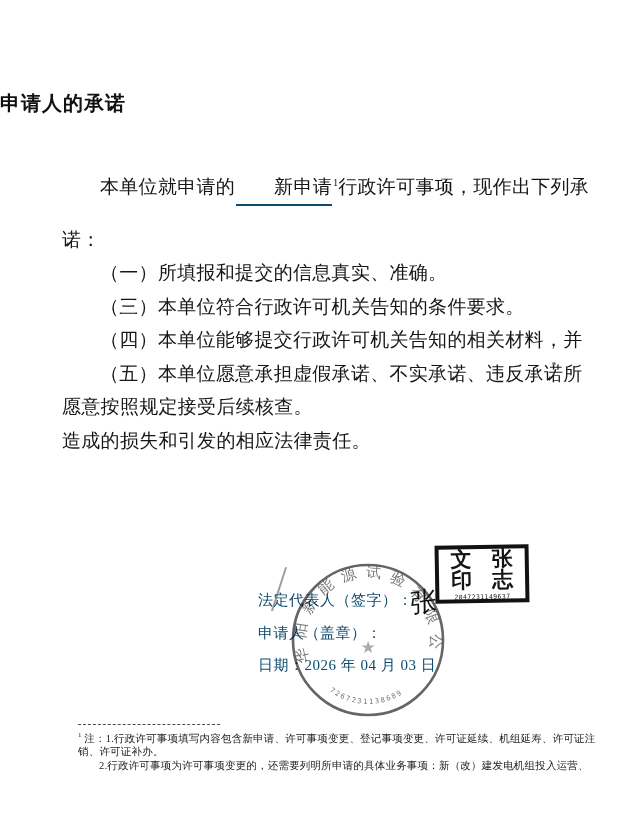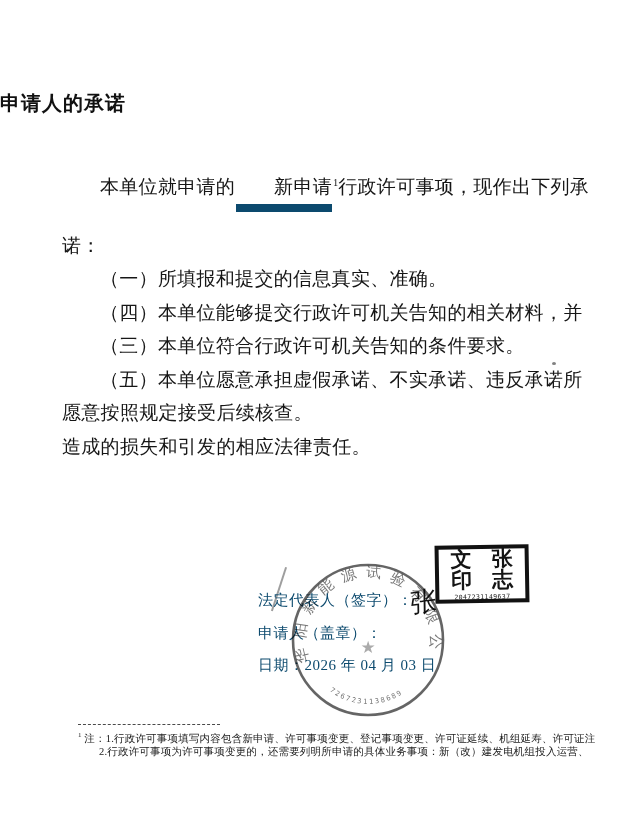--- a/index.html
+++ b/index.html
@@ -23,21 +23,21 @@
   .bodytext{
     position:absolute;left:62px;top:153px;width:524px;
     font-size:19px;line-height:33.5px;letter-spacing:0.3px;
     color:#161616;
   }
   .line{white-space:nowrap;}
   .indent{text-indent:38px;}
   .blank{
     display:inline-block;
     min-width:92px;
-    border-bottom:8px solid #0c4a6e;
+    border-bottom:2px solid #0c4a6e;
     text-align:center;
     margin:17px 1px;
   }
   sup{font-size:0.55em;vertical-align:super;letter-spacing:0;}
   
   .sig{
     position:absolute;left:258px;top:584px;
     font-size:15px;line-height:32.5px;letter-spacing:0.5px;
     color:#0c4a6e;white-space:nowrap;
   }
@@ -99,22 +99,22 @@
 <body>
 
 <div class="page">
 
   <div class="doc-title">申请人的承诺</div>
 
   <div class="bodytext">
     <div class="line indent"><span>本单位就申请的</span><span class="blank"><span>新申请</span></span><sup>1</sup><span>行政许可事项，现作出下列承</span></div>
     <div class="line">诺：</div>
     <div class="line indent">（一）所填报和提交的信息真实、准确。</div>
+    <div class="line indent">（三）本单位符合行政许可机关告知的条件要求。</div>
     <div class="line indent">（四）本单位能够提交行政许可机关告知的相关材料，并</div>
-    <div class="line indent">（三）本单位符合行政许可机关告知的条件要求。</div>
     <div class="line indent">（五）本单位愿意承担虚假承诺、不实承诺、违反承诺所</div>
     <div class="line">愿意按照规定接受后续核查。</div>
     <div class="line">造成的损失和引发的相应法律责任。</div>
   </div>
 
   <div class="artifact-dot"></div>
   <div class="artifact-stroke"></div>
 
   <div class="sig">
     <div class="sig-line"><span>法定代表人（签字）：</span></div>
@@ -145,16 +145,17 @@
       <span>张</span>
       <span>印</span>
       <span>志</span>
     </div>
     <div class="seal-serial">2047231149637</div>
   </div>
 
   <div class="footnote">
     <div class="fn-rule"></div>
     <div class="fn-line"><sup>1</sup> <span>注：1.行政许可事项填写内容包含新申请、许可事项变更、登记事项变更、许可证延续、机组延寿、许可证注</span></div>
+    <div class="fn-line">销、许可证补办。</div>
     <div class="fn-line fn-indent">2.行政许可事项为许可事项变更的，还需要列明所申请的具体业务事项：新（改）建发电机组投入运营、</div>
   </div>
 
 </div>
 
 </body></html>

